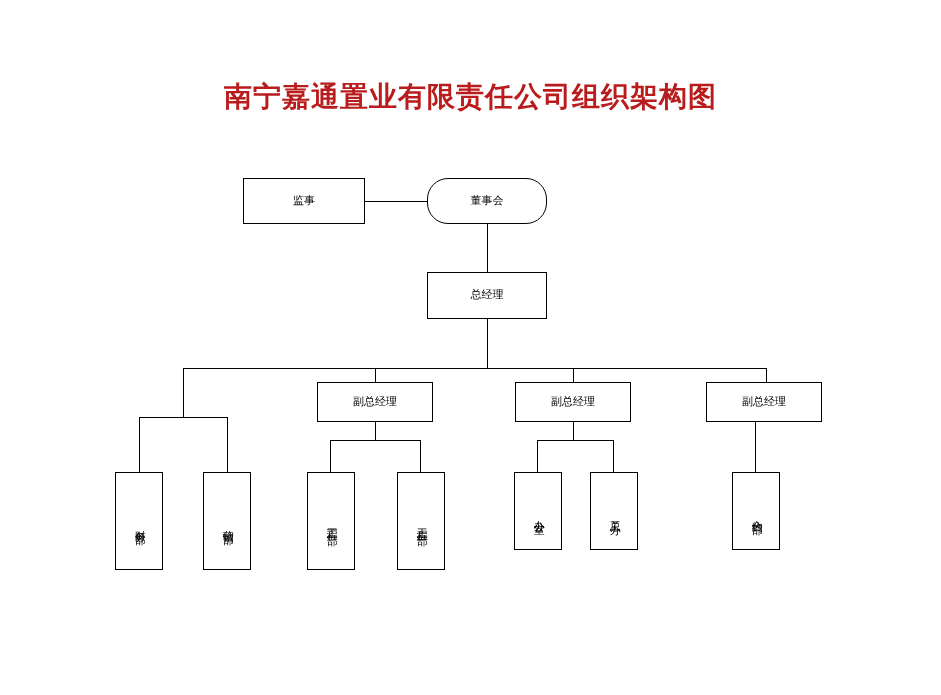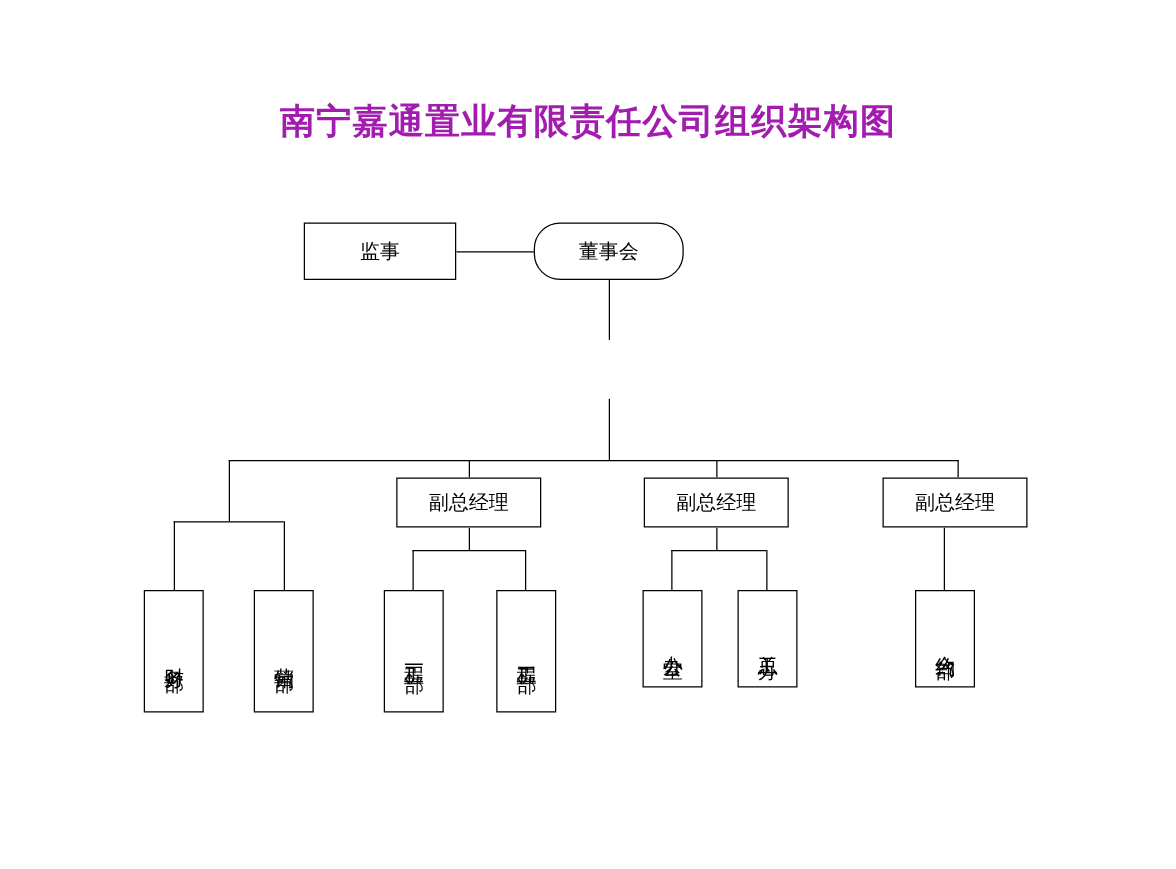--- a/index.html
+++ b/index.html
@@ -18,30 +18,30 @@
   #title {
     position: absolute;
     left: 0;
     top: 78px;
     width: 941px;
     text-align: center;
     font-family: "DejaVu Serif", "Liberation Serif", serif;
     font-weight: bold;
     font-size: 28px;
     letter-spacing: 1px;
-    color: #a21caf;
+    color: #b91c1c;
   }
   .node {
     position: absolute;
     border: 1px solid #000000;
     background: #ffffff;
     box-sizing: border-box;
     color: #000000;
     font-family: "DejaVu Serif", "Liberation Serif", serif;
-    font-size: 16px;
+    font-size: 11px;
     display: flex;
     align-items: center;
     justify-content: center;
     text-align: center;
     line-height: 1.15;
   }
   .node.vertical {
     writing-mode: vertical-rl;
     text-orientation: upright;
     letter-spacing: 2px;
@@ -94,20 +94,23 @@
   <div class="line v" style="left:755px; top:422px; height:50px;"></div>
 
   <div class="node" style="left:243px; top:178px; width:122px; height:46px;">
     <span>监事</span>
   </div>
 
   <div class="node" style="left:427px; top:178px; width:120px; height:46px;border-radius:21px;">
     <span>董事会</span>
   </div>
 
+  <div class="node" style="left:427px; top:272px; width:120px; height:47px;">
+    <span>总经理</span>
+  </div>
 
   <div class="node" style="left:317px; top:382px; width:116px; height:40px;">
     <span>副总经理</span>
   </div>
 
   <div class="node" style="left:515px; top:382px; width:116px; height:40px;">
     <span>副总经理</span>
   </div>
 
   <div class="node" style="left:706px; top:382px; width:116px; height:40px;">

